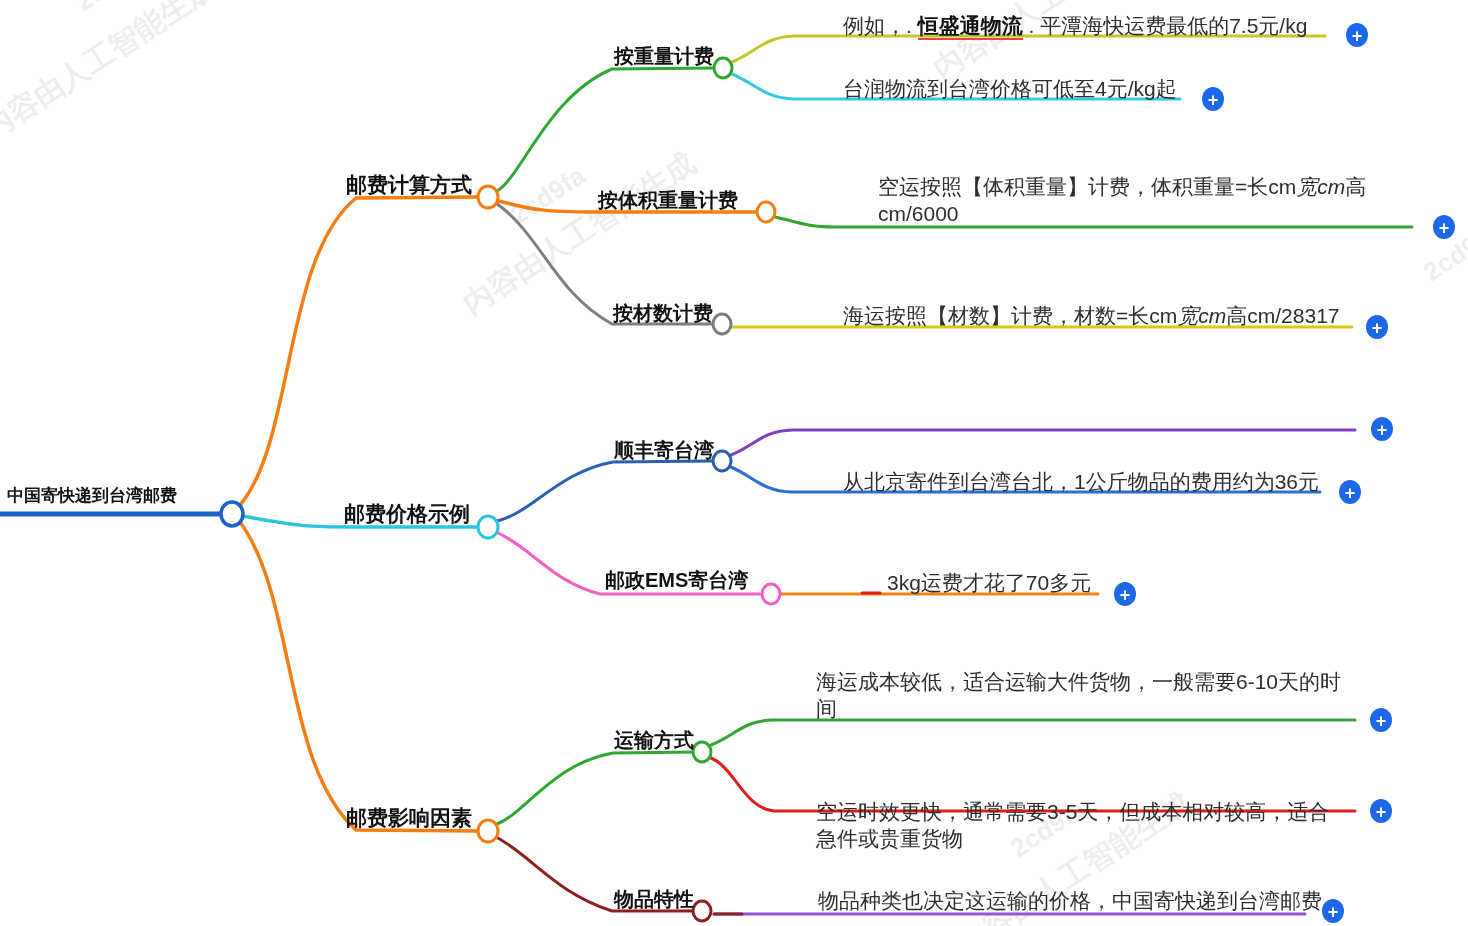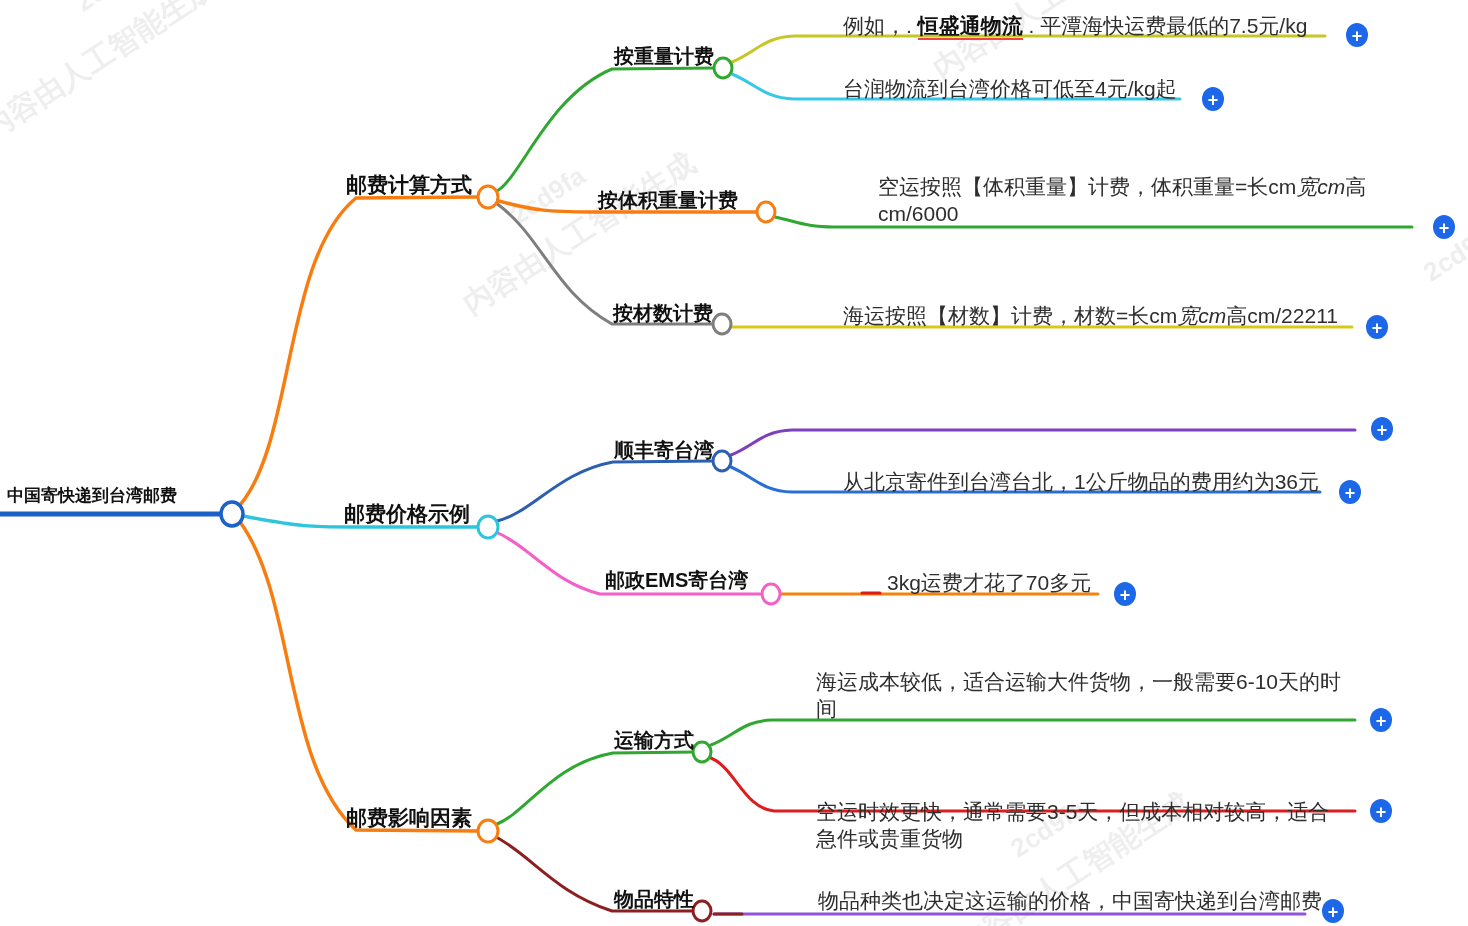--- a/index.html
+++ b/index.html
@@ -127,21 +127,21 @@
   </div>
   <div class="leaf" style="left:843px;top:75px;">台润物流到台湾价格可低至4元/kg起</div>
 
   <div class="lbl sub" style="left:598px;top:189px;">按体积重量计费</div>
   <div class="leaf wrap" style="left:878px;top:173px;width:520px;">
     <span>空运按照【体积重量】计费，体积重量=长cm</span><span class="it">宽cm</span><span>高cm/6000</span>
   </div>
 
   <div class="lbl sub" style="left:613px;top:302px;">按材数计费</div>
   <div class="leaf" style="left:843px;top:302px;">
-    <span>海运按照【材数】计费，材数=长cm</span><span class="it">宽cm</span><span>高cm/22211</span>
+    <span>海运按照【材数】计费，材数=长cm</span><span class="it">宽cm</span><span>高cm/28317</span>
   </div>
 
   <div class="lbl branch" style="left:344px;top:503px;font-family:Liberation Serif, serif;">邮费价格示例</div>
   <div class="lbl sub" style="left:614px;top:439px;">顺丰寄台湾</div>
   <div class="leaf" style="left:843px;top:468px;">从北京寄件到台湾台北，1公斤物品的费用约为36元</div>
   <div class="lbl sub" style="left:605px;top:569px;">邮政EMS寄台湾</div>
   <div class="leaf" style="left:887px;top:569px;">3kg运费才花了70多元</div>
 
   <div class="lbl branch" style="left:346px;top:806px;">邮费影响因素</div>
   <div class="lbl sub" style="left:614px;top:729px;">运输方式</div>

